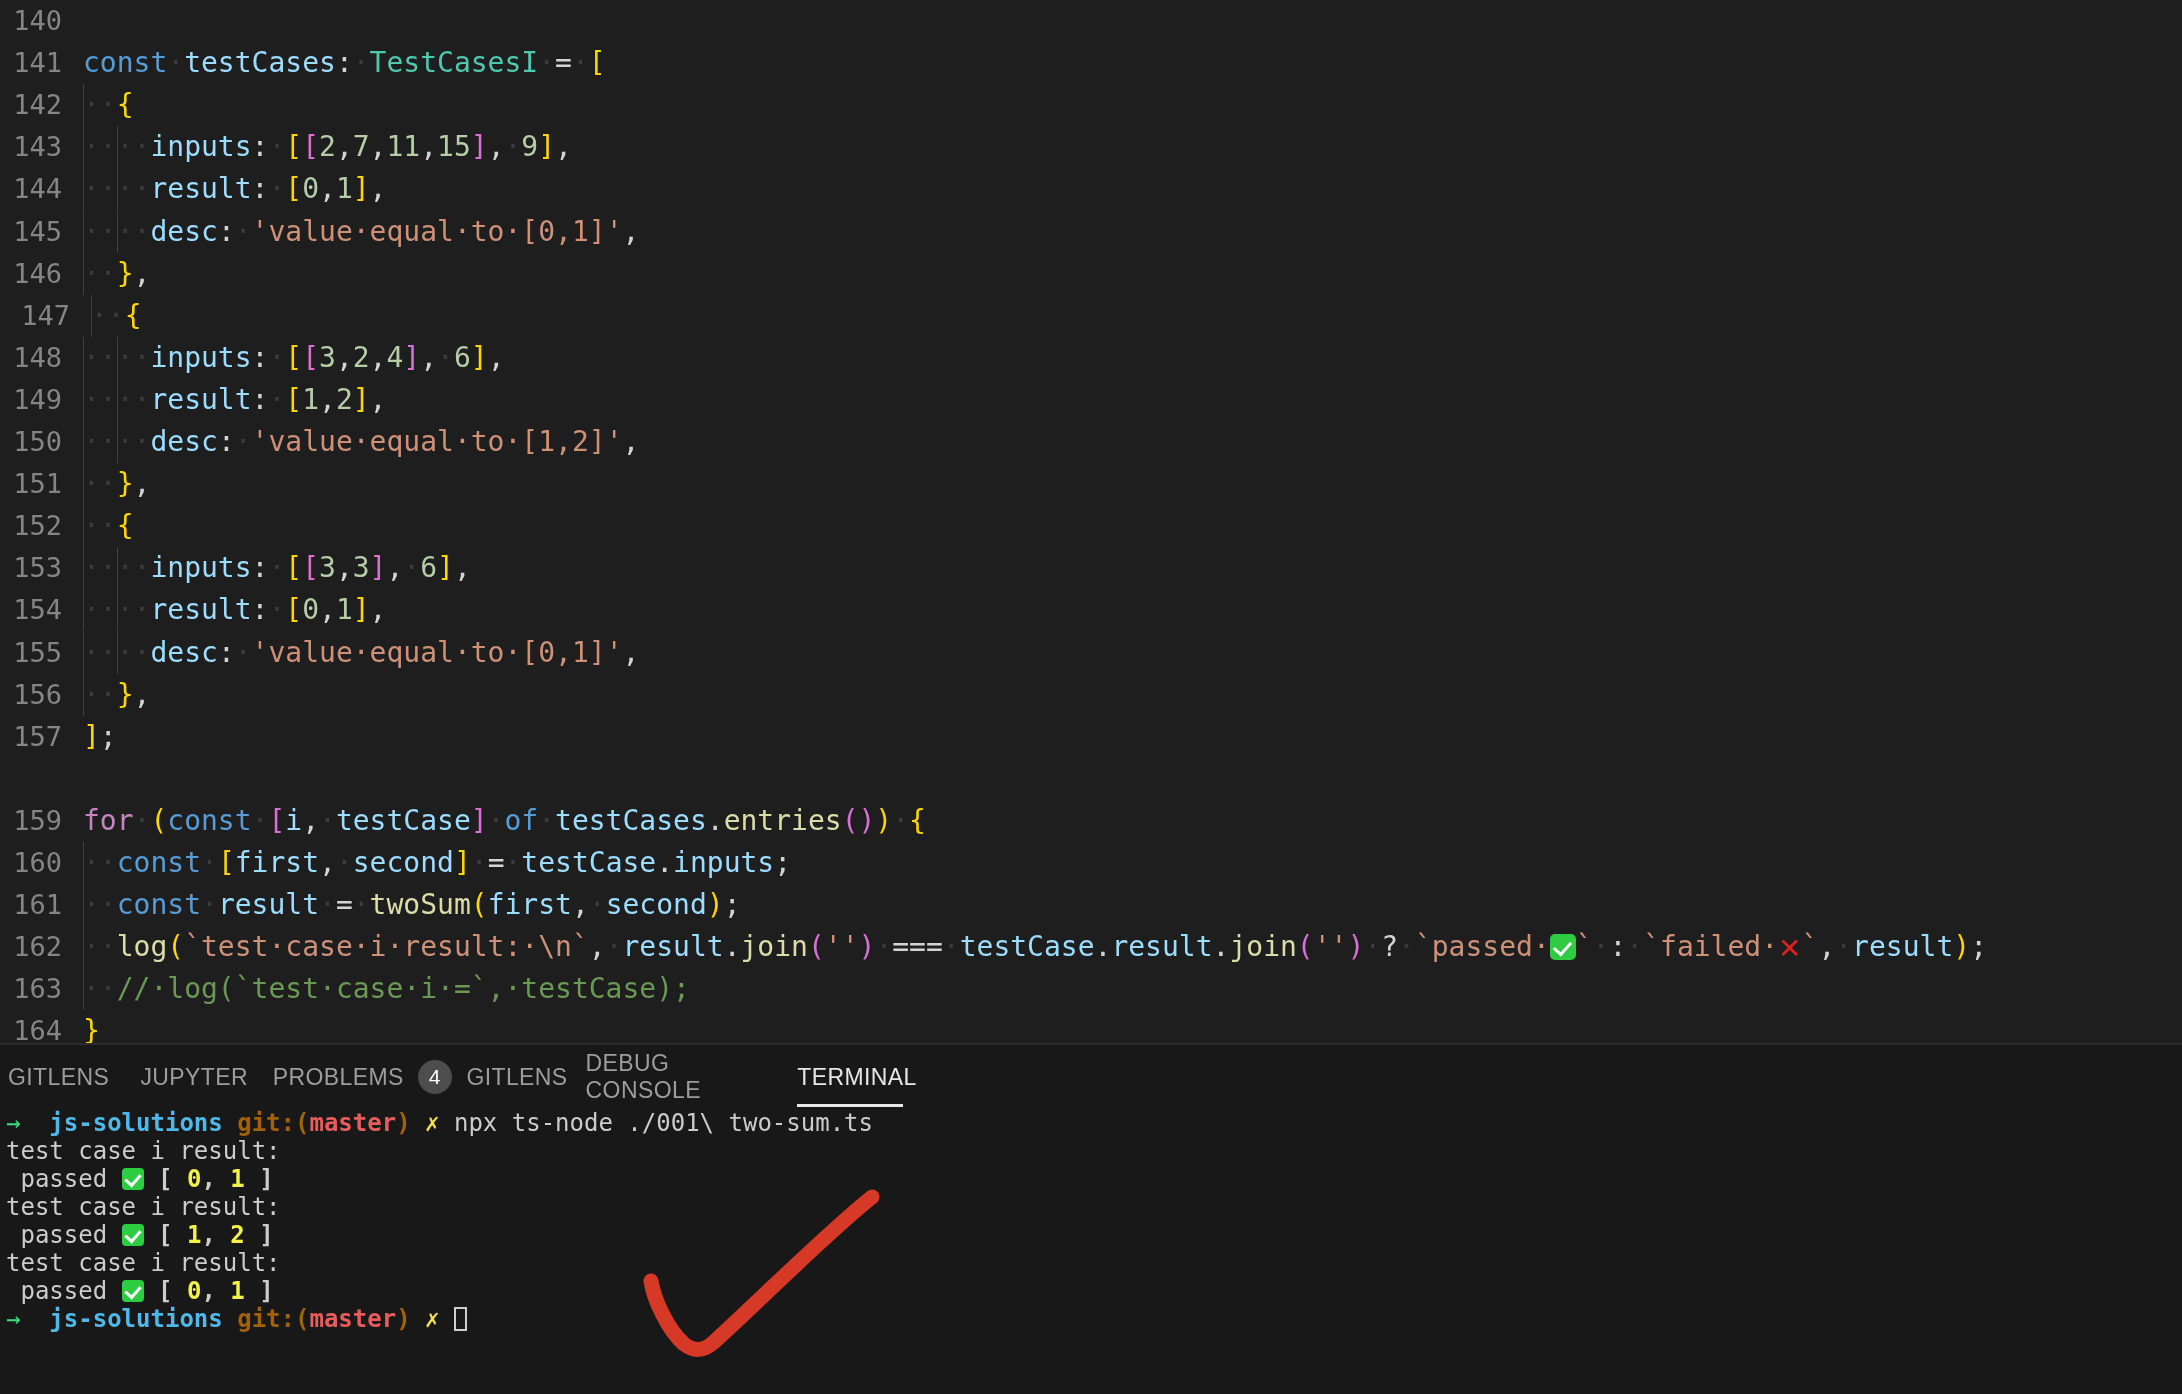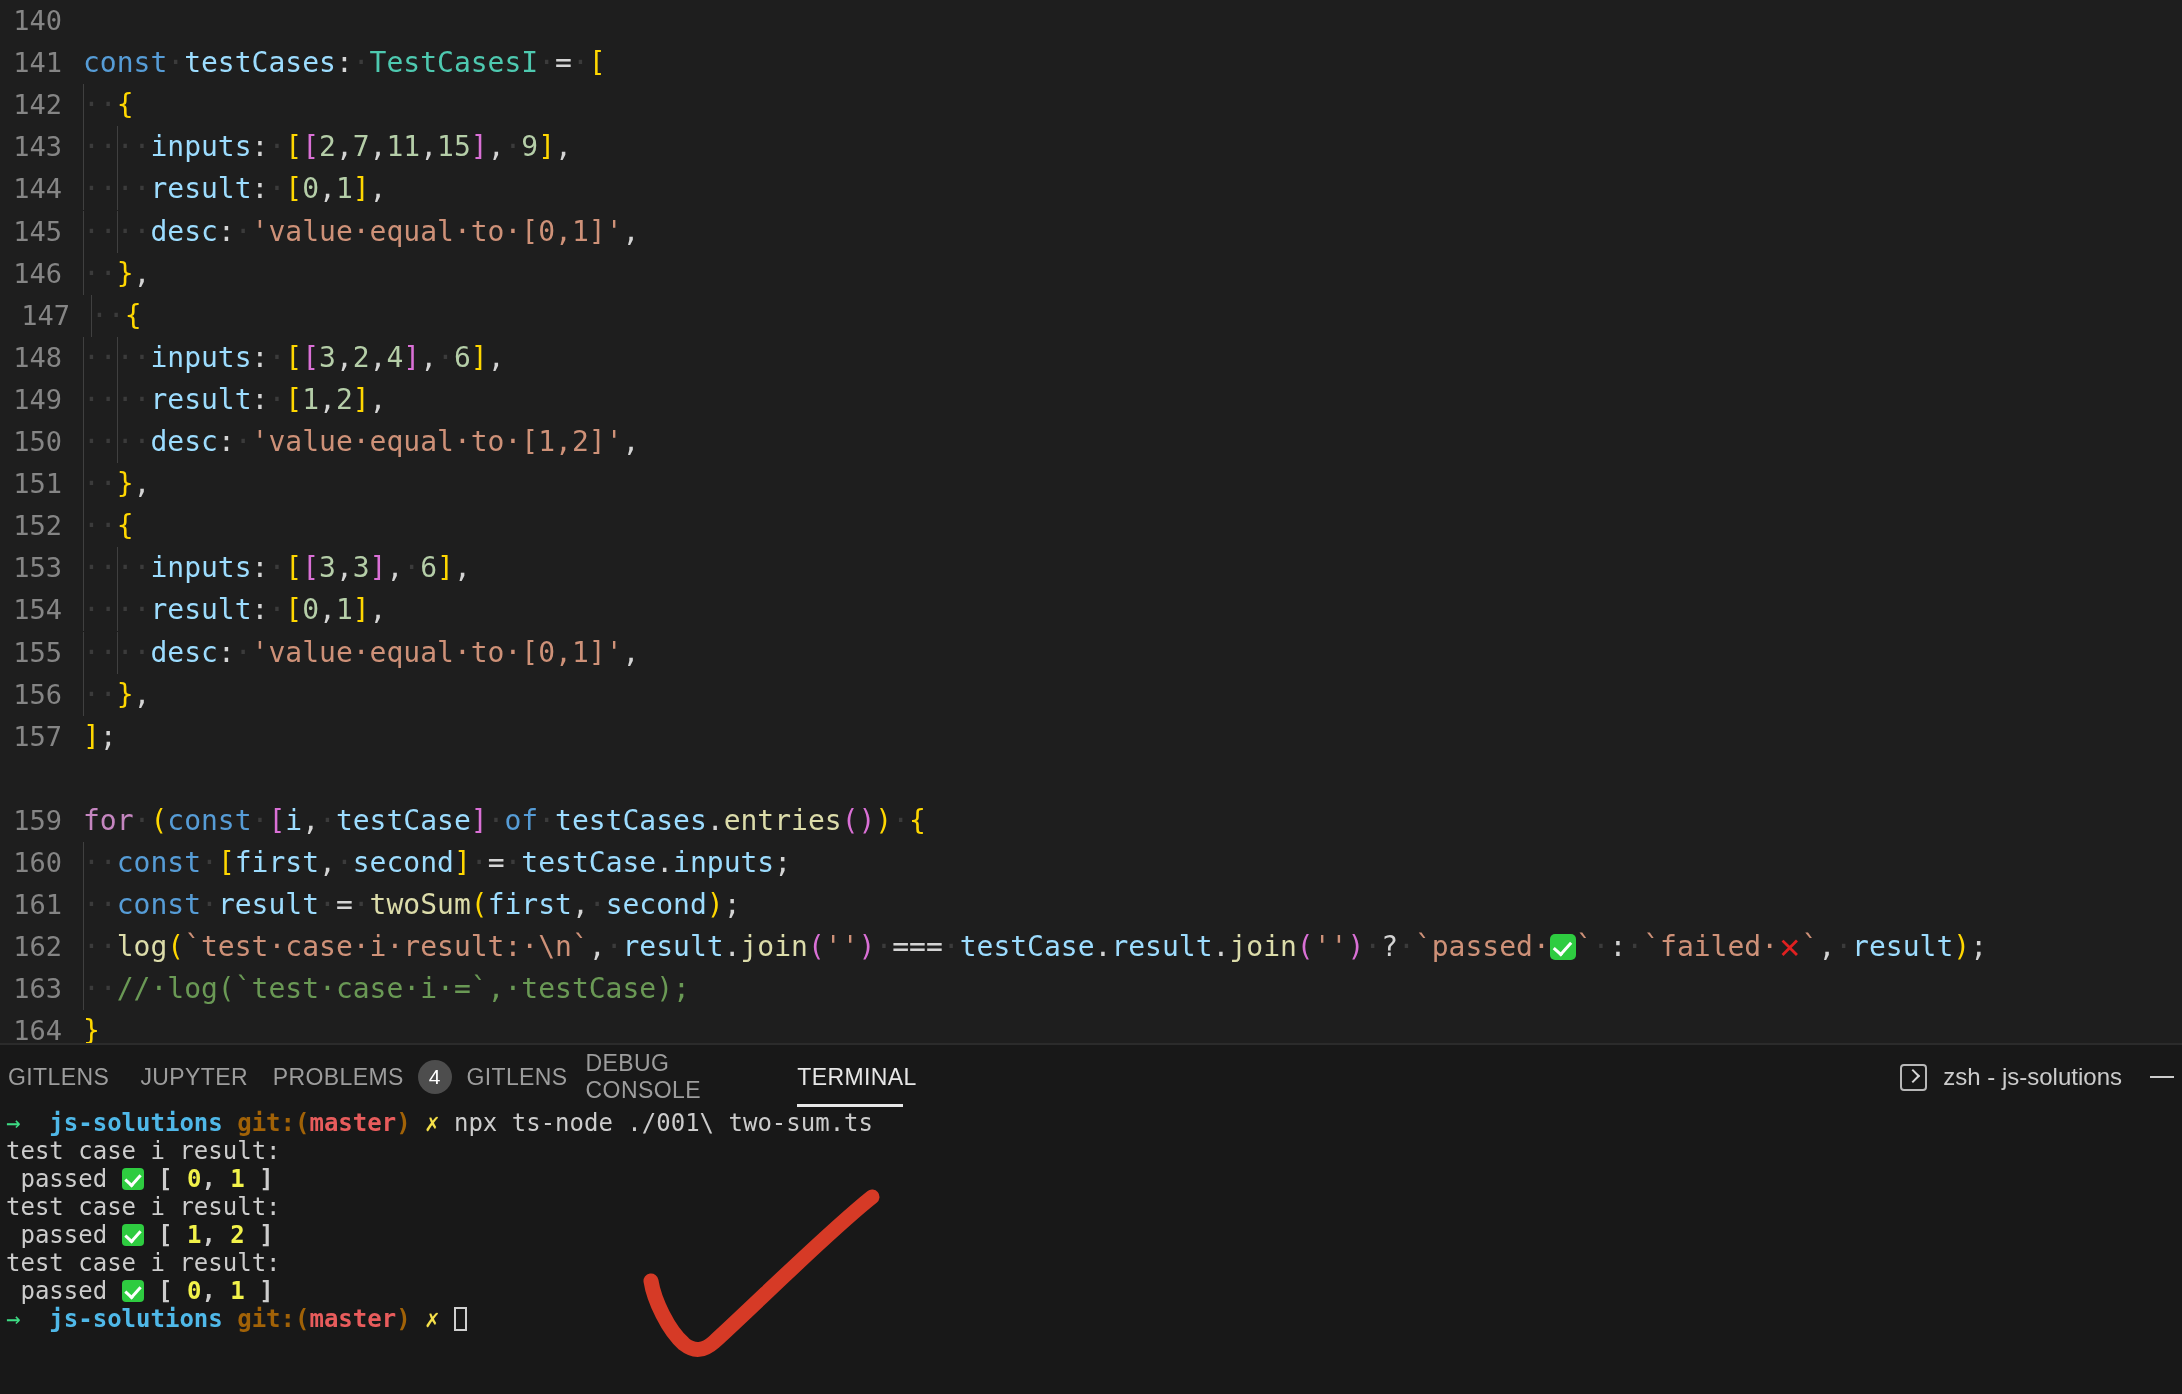--- a/index.html
+++ b/index.html
@@ -275,25 +275,20 @@
       </div>
       <div class="ptab" style="left: 466.4px; width: 79.2px;">
         <span>GITLENS</span>
       </div>
       <div class="ptab" style="left: 585.6px; width: 171.6px;">
         <span>DEBUG CONSOLE</span>
       </div>
       <div class="ptab active" style="left: 797.2px; width: 105.6px;">
         <span>TERMINAL</span>
       </div>
-      <div id="panel-right">
-        <span class="term-ico"></span>
-        <span class="term-label">zsh - js-solutions</span>
-        <span class="min-ico"></span>
-      </div>
     </div>
   <div id="term-body">
       <div class="tline"><span class="g-arrow">→</span>  <span class="g-dir">js-solutions</span> <span class="g-git">git:(</span><span class="g-branch">master</span><span class="g-git">)</span> <span class="g-x">✗</span> <span>npx ts-node ./001\ two-sum.ts</span></div>
       <div class="tline"><span>test case i result:</span></div>
       <div class="tline"> <span>passed</span> <span class="chk-badge-t"></span> <span class="g-num"><span style="color:#cccccc">[</span> <span class="g-num">0</span><span style="color:#cccccc">,</span> <span class="g-num">1</span> <span style="color:#cccccc">]</span></span></div>
       <div class="tline"><span>test case i result:</span></div>
       <div class="tline"> <span>passed</span> <span class="chk-badge-t"></span> <span class="g-num"><span style="color:#cccccc">[</span> <span class="g-num">1</span><span style="color:#cccccc">,</span> <span class="g-num">2</span> <span style="color:#cccccc">]</span></span></div>
       <div class="tline"><span>test case i result:</span></div>
       <div class="tline"> <span>passed</span> <span class="chk-badge-t"></span> <span class="g-num"><span style="color:#cccccc">[</span> <span class="g-num">0</span><span style="color:#cccccc">,</span> <span class="g-num">1</span> <span style="color:#cccccc">]</span></span></div>
       <div class="tline"><span class="g-arrow">→</span>  <span class="g-dir">js-solutions</span> <span class="g-git">git:(</span><span class="g-branch">master</span><span class="g-git">)</span> <span class="g-x">✗</span> <span class="cursorblk"></span></div>

